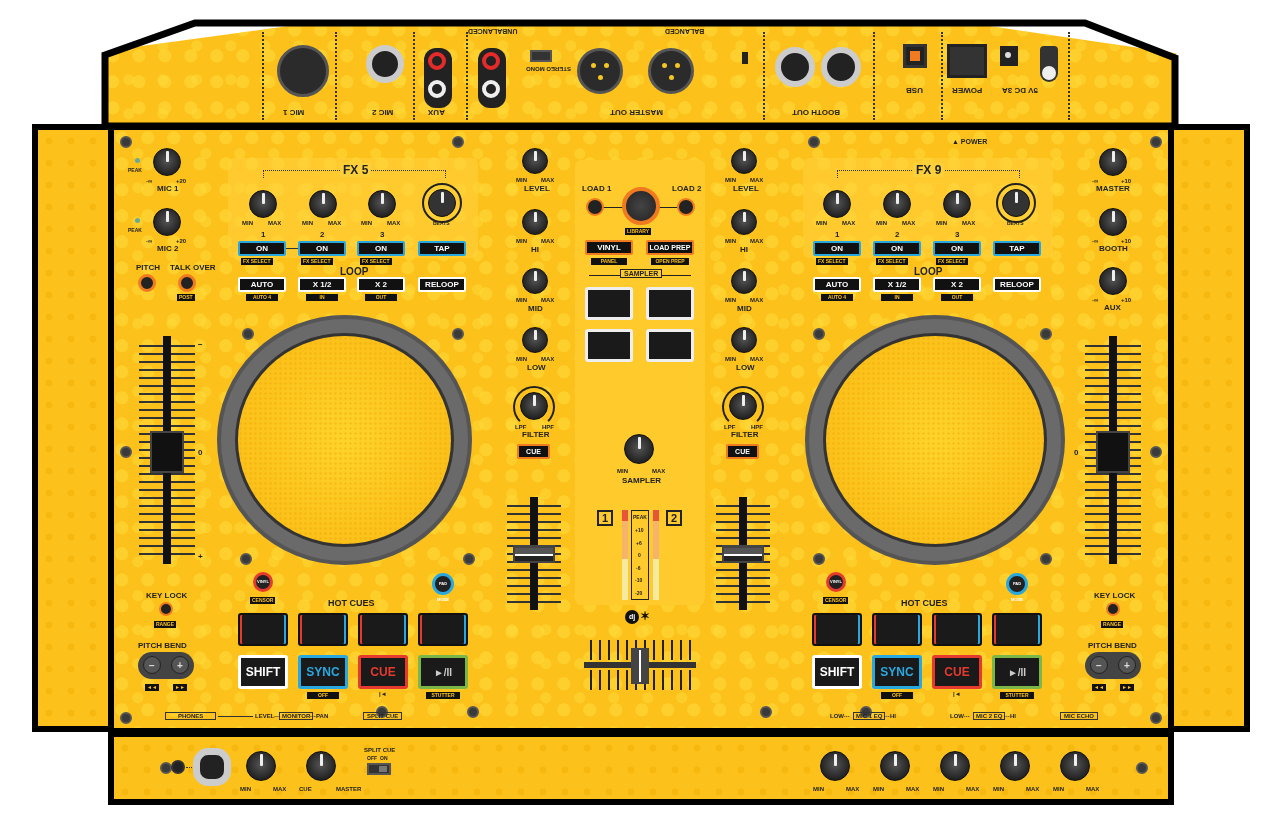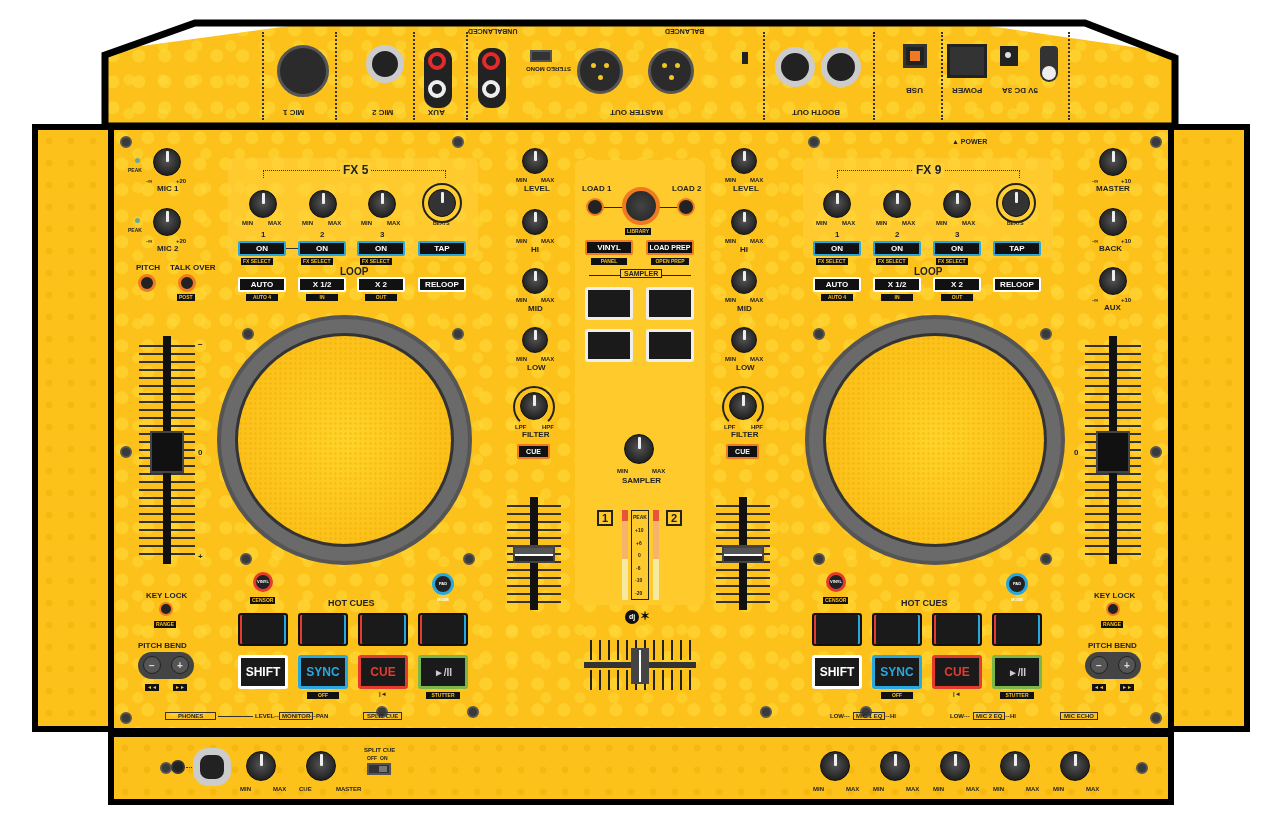--- a/index.html
+++ b/index.html
@@ -371,21 +371,21 @@
 <div class="tag" style="left:881px;top:294px;width:32px">IN</div>
 <div class="tag" style="left:941px;top:294px;width:32px">OUT</div>
 
 <div class="knob" style="left:1099px;top:148px;width:28px;height:28px"></div>
 <div class="lbls" style="left:1092px;top:178px">-∞</div>
 <div class="lbls" style="left:1121px;top:178px">+10</div>
 <div class="lbl" style="left:1096px;top:184px">MASTER</div>
 <div class="knob" style="left:1099px;top:208px;width:28px;height:28px"></div>
 <div class="lbls" style="left:1092px;top:238px">-∞</div>
 <div class="lbls" style="left:1121px;top:238px">+10</div>
-<div class="lbl" style="left:1099px;top:244px">BACK</div>
+<div class="lbl" style="left:1099px;top:244px">BOOTH</div>
 <div class="knob" style="left:1099px;top:267px;width:28px;height:28px"></div>
 <div class="lbls" style="left:1092px;top:297px">-∞</div>
 <div class="lbls" style="left:1121px;top:297px">+10</div>
 <div class="lbl" style="left:1104px;top:303px">AUX</div>
 
 <div class="ticks" style="left:1085px;top:345px;width:56px;height:213px"></div>
 <div class="fader-track" style="left:1109px;top:336px;height:228px"></div>
 <div class="fcap" style="left:1096px;top:431px;width:34px;height:42px;background:#111"></div>
 <div class="lbl" style="left:1074px;top:448px">0</div>
 

